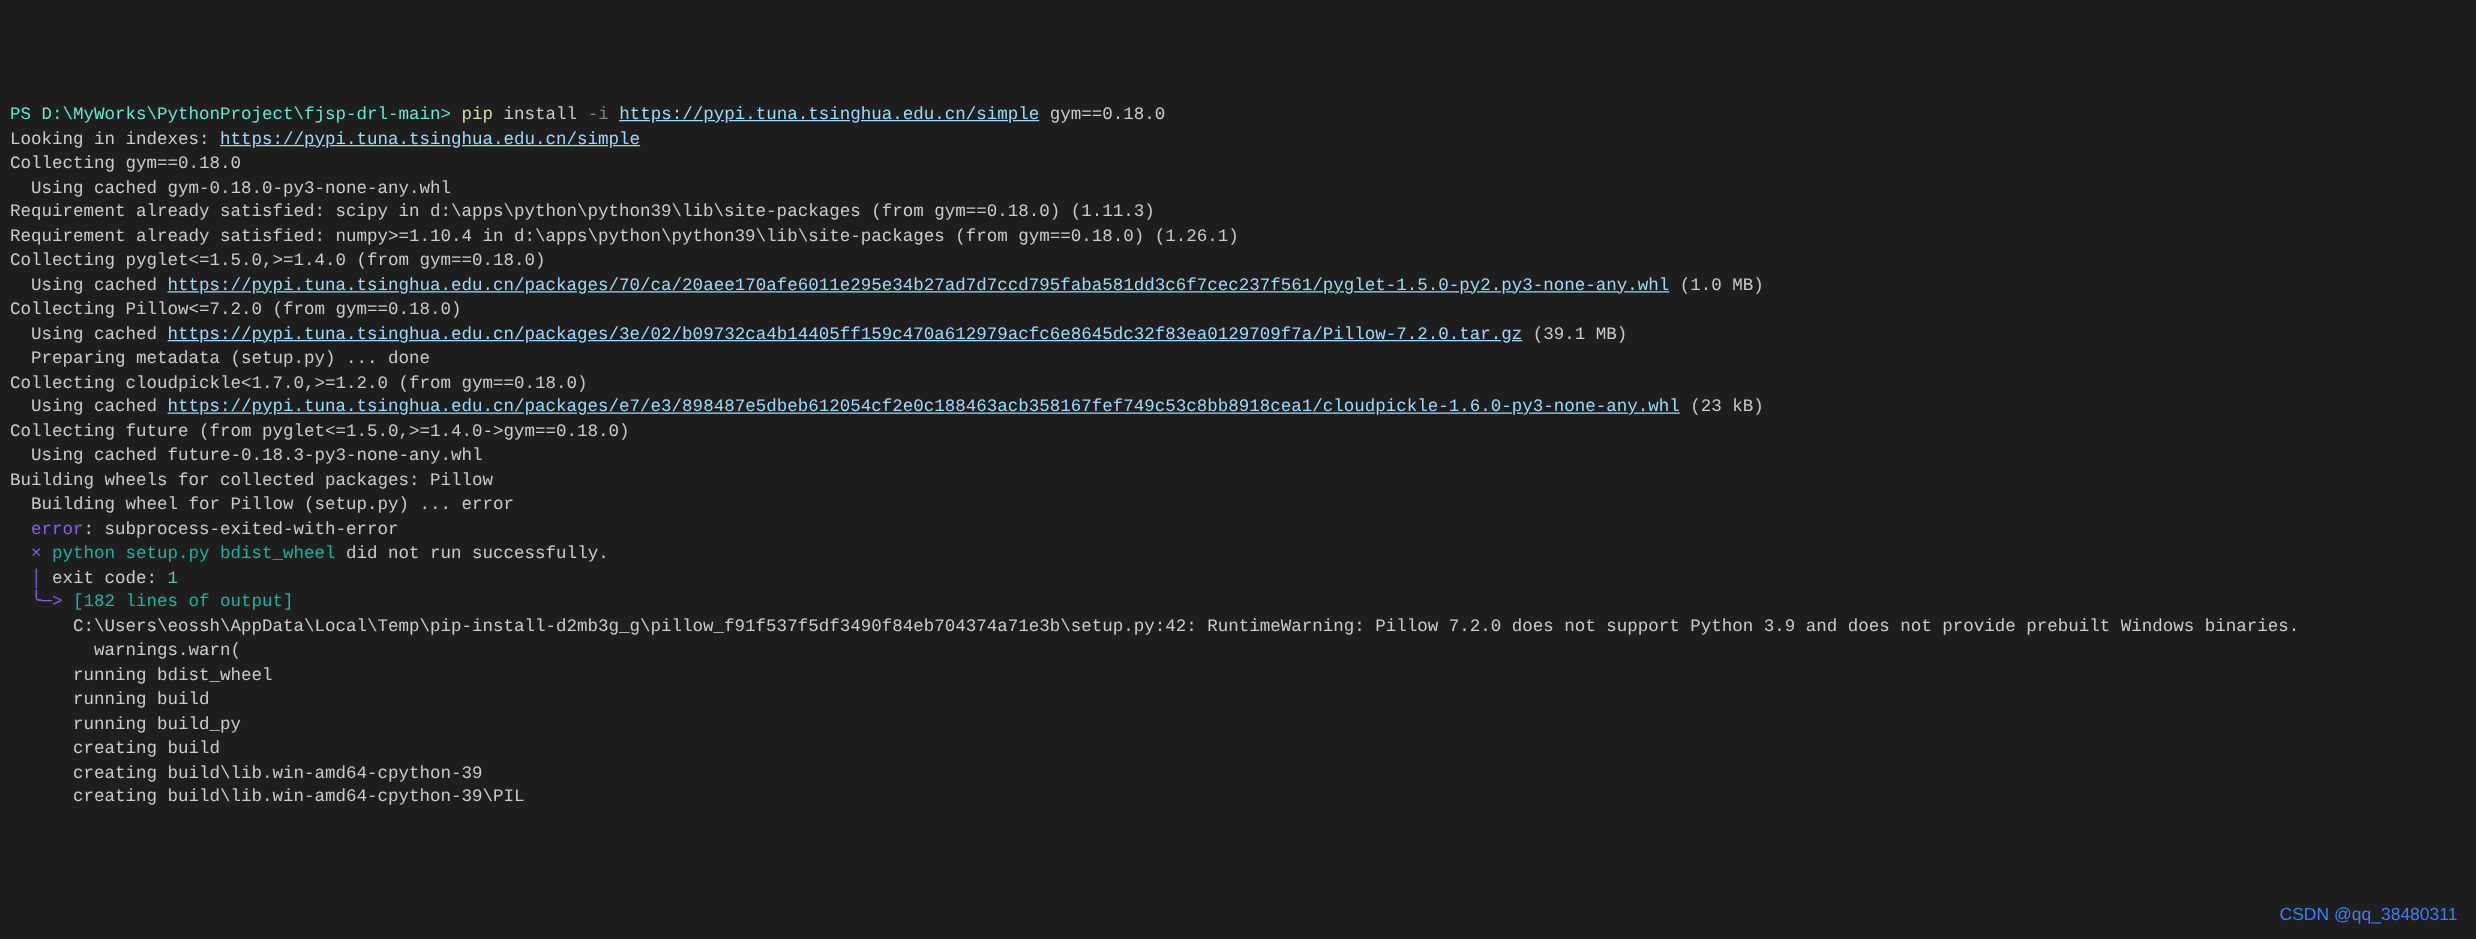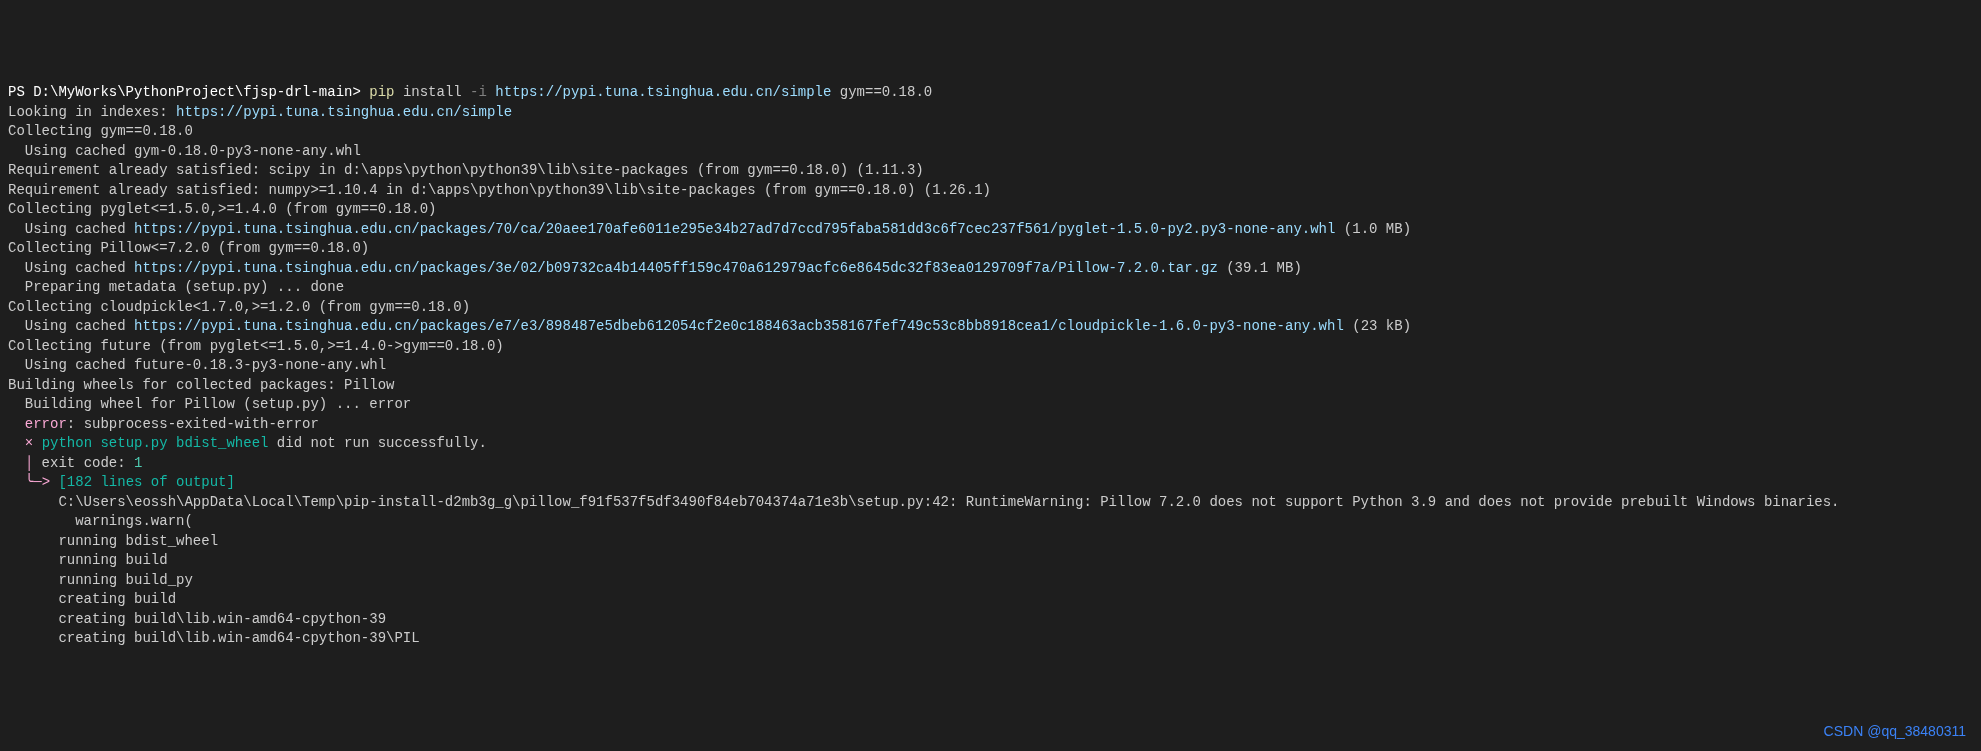--- a/index.html
+++ b/index.html
@@ -13,25 +13,25 @@
       font-family: 'Consolas', 'Courier New', monospace;
       font-size: 14px;
       line-height: 19.5px;
       padding: 5px 8px;
       white-space: pre;
       overflow-x: auto;
       width: 1981px;
       height: 751px;
       position: relative;
     }
-    .prompt-prefix { color: #ffffff; }
+    .prompt-prefix { color: #5eead4; }
     .cmd-yellow { color: #dcdcaa; }
     .cmd-gray { color: #808080; }
-    .link { color: #9cdcfe; }
-    .error-red { color: #f9a8d4; }
+    .link { color: #9cdcfe; text-decoration: underline; }
+    .error-red { color: #8b5cf6; }
     .cyan-txt { color: #14b8a6; }
     .num-cyan { color: #4ec9b0; }
     .line { display: block; }
     .watermark {
       position: absolute;
       bottom: 10px;
       right: 15px;
       color: #3b82f6;
       font-size: 14px;
       font-family: Arial, sans-serif;

